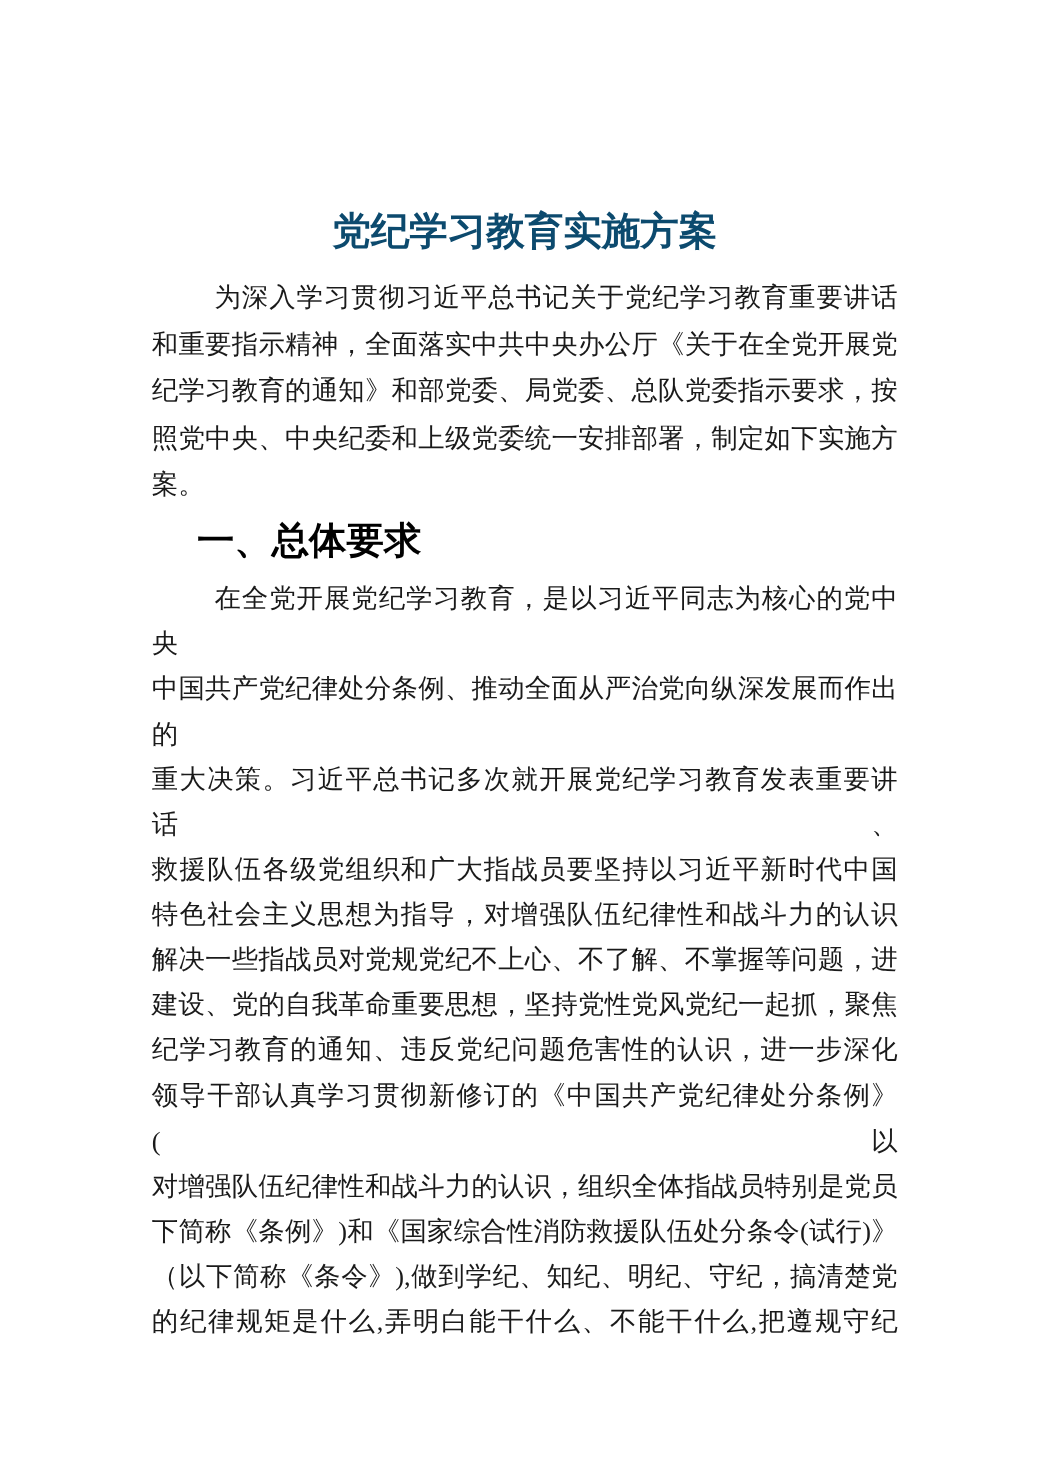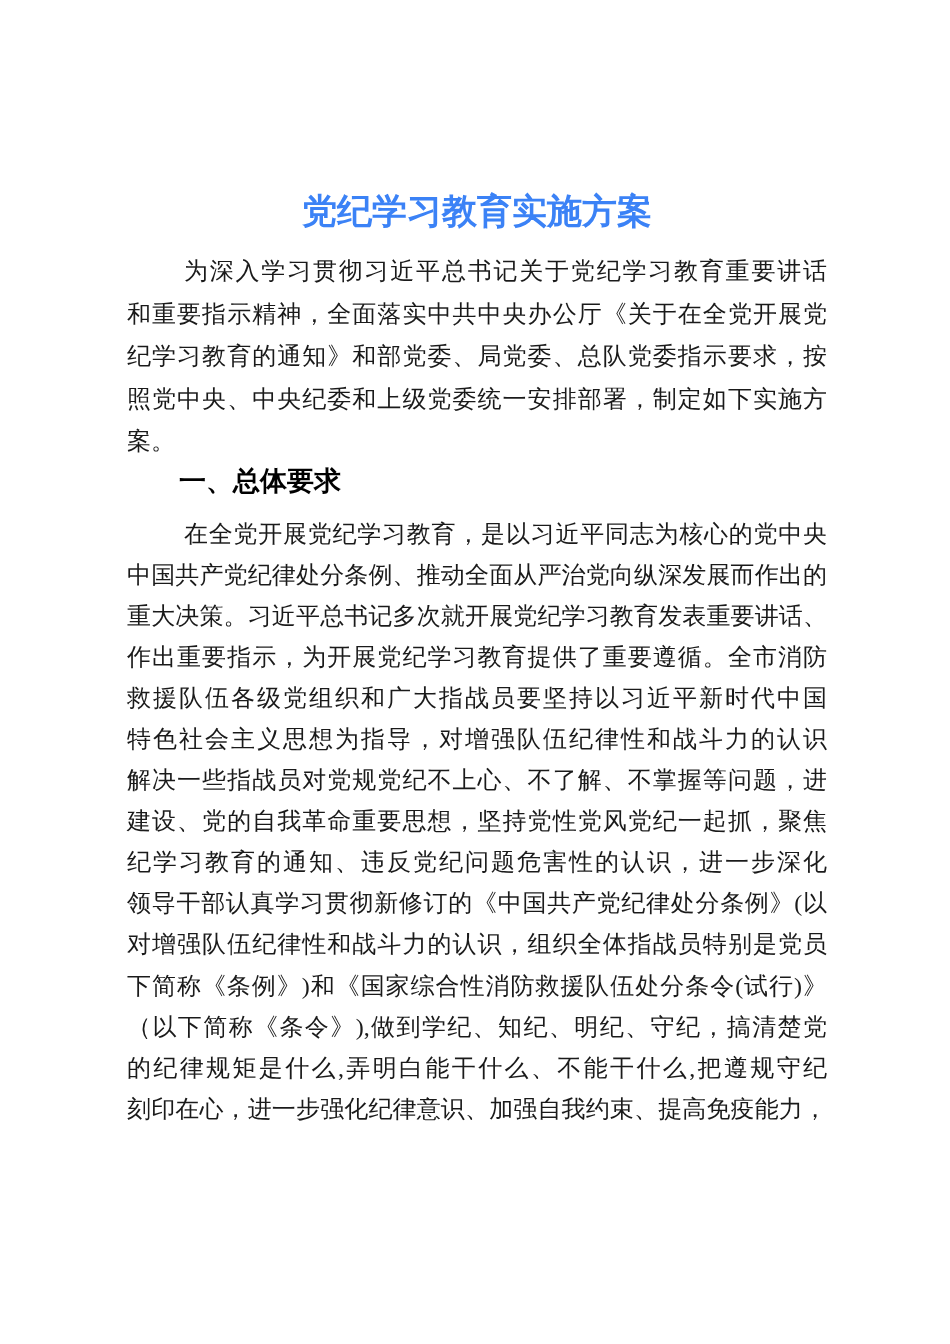--- a/index.html
+++ b/index.html
@@ -21,25 +21,25 @@
     padding: 188px 123px 0 127px; 
     background: #ffffff;
   }
   .doc-title {
     margin: 0;
     font-family: "Liberation Sans", "DejaVu Sans", sans-serif;
     font-weight: 700;
     font-size: 35px;
     line-height: 46px;
     text-align: center;
-    color: #3b82f6;
+    color: #0c4a6e;
     letter-spacing: 0px;
   }
   .para {
-    margin: 0;
+    margin: 11px;
   }
   .para-intro {
     margin-top: 16px;
   }
   .line {
     font-size: 24px;
     line-height: 42.5px;
     text-align: justify;
     text-align-last: justify;
     color: #1a1a1a;
@@ -52,21 +52,21 @@
   }
   .align-left {
     text-align: left;
     text-align-last: left;
   }
   .section-heading {
     margin: 0;
     padding-left: 52px;
     font-family: "Liberation Sans", "DejaVu Sans", sans-serif;
     font-weight: 700;
-    font-size: 27px;
+    font-size: 34px;
     line-height: 36px;
     color: #000000;
   }
   .para-body {
     margin-top: 15px;
   }
 </style>
 </head>
 <body>
 
@@ -81,27 +81,25 @@
     <div class="line">照党中央、中央纪委和上级党委统一安排部署，制定如下实施方</div>
     <div class="line align-left">案。</div>
   </div>
 
   <h2 class="section-heading">一、总体要求</h2>
 
   <div class="para para-body">
     <div class="line indent">在全党开展党纪学习教育，是以习近平同志为核心的党中央</div>
     <div class="line">中国共产党纪律处分条例、推动全面从严治党向纵深发展而作出的</div>
     <div class="line">重大决策。习近平总书记多次就开展党纪学习教育发表重要讲话、</div>
-    <div class="line">作出重要指示，为开展党纪学习教育提供了重要遵循。全市消防</div>
     <div class="line">救援队伍各级党组织和广大指战员要坚持以习近平新时代中国</div>
     <div class="line">特色社会主义思想为指导，对增强队伍纪律性和战斗力的认识</div>
     <div class="line">解决一些指战员对党规党纪不上心、不了解、不掌握等问题，进</div>
     <div class="line">建设、党的自我革命重要思想，坚持党性党风党纪一起抓，聚焦</div>
     <div class="line">纪学习教育的通知、违反党纪问题危害性的认识，进一步深化</div>
     <div class="line">领导干部认真学习贯彻新修订的《中国共产党纪律处分条例》(以</div>
     <div class="line">对增强队伍纪律性和战斗力的认识，组织全体指战员特别是党员</div>
     <div class="line">下简称《条例》)和《国家综合性消防救援队伍处分条令(试行)》</div>
     <div class="line">（以下简称《条令》),做到学纪、知纪、明纪、守纪，搞清楚党</div>
     <div class="line">的纪律规矩是什么,弄明白能干什么、不能干什么,把遵规守纪</div>
-    <div class="line">刻印在心，进一步强化纪律意识、加强自我约束、提高免疫能力，</div>
   </div>
 
 </div>
 
 </body></html>

